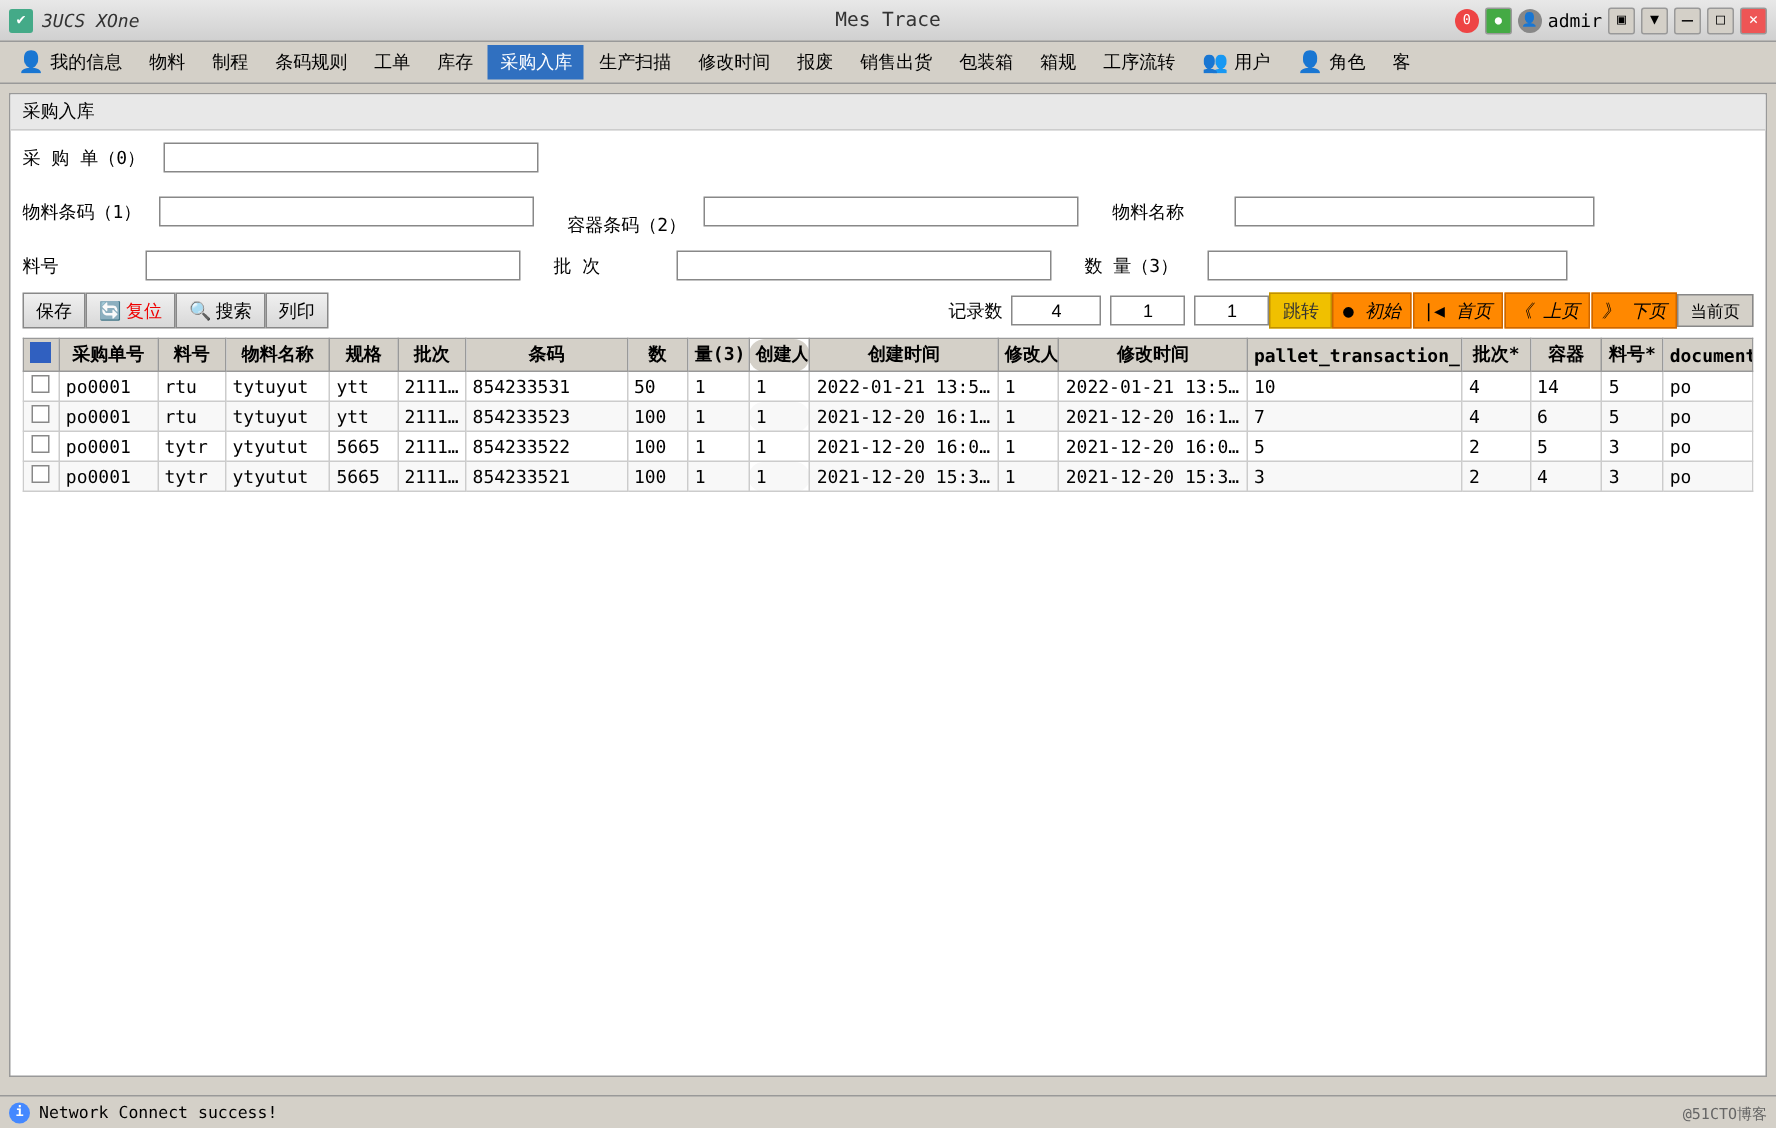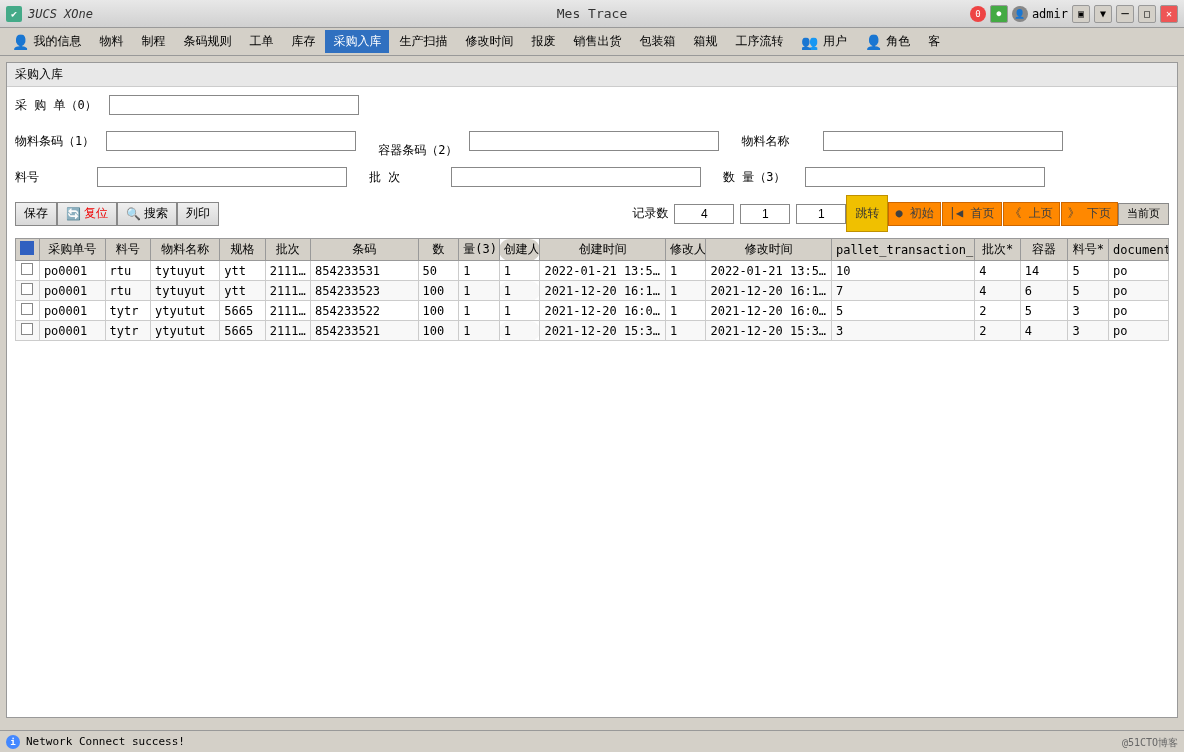--- a/index.html
+++ b/index.html
@@ -160,27 +160,28 @@
       padding: 2px 8px;
       border: 1px solid #888;
       background: linear-gradient(to bottom, #f0f0f0, #d8d8d8);
       font-size: 12px;
       font-family: "SimSun", monospace;
       cursor: pointer;
       display: flex; align-items: center; gap: 3px;
     }
     .btn-nav {
       background: #ff8800;
-      color: #404040;
+      color: #000000;
       border: 1px solid #cc6600;
       height: 24px;
       padding: 2px 6px;
       font-size: 12px;
       font-family: "SimSun", monospace;
       cursor: pointer;
+      font-style: italic;
     }
 
     .records-section {
       display: flex;
       align-items: center;
       gap: 6px;
       margin-left: auto;
     }
     .records-input {
       width: 60px;
@@ -196,40 +197,40 @@
       background: #d4d0c8;
       font-size: 11px;
       cursor: pointer;
     }
 
     
     .jump-btn {
       background: #f0c000;
       color: #333;
       border: 1px solid #c09000;
-      height: 37px;
+      height: 24px;
       padding: 2px 8px;
       font-size: 12px;
       cursor: pointer;
     }
 
     
     .data-table {
       width: 100%;
       border-collapse: collapse;
       font-size: 12px;
       font-family: "SimSun", monospace;
       table-layout: fixed;
     }
     .data-table th {
       background: #d4d0c8;
       border: 1px solid #999;
       padding: 2px 4px;
       text-align: center;
-      font-weight: normal;
+      font-weight: bold;
       white-space: nowrap;
       overflow: hidden;
     }
     .data-table td {
       border: 1px solid #ccc;
       padding: 2px 4px;
       white-space: nowrap;
       overflow: hidden;
       text-overflow: ellipsis;
     }

